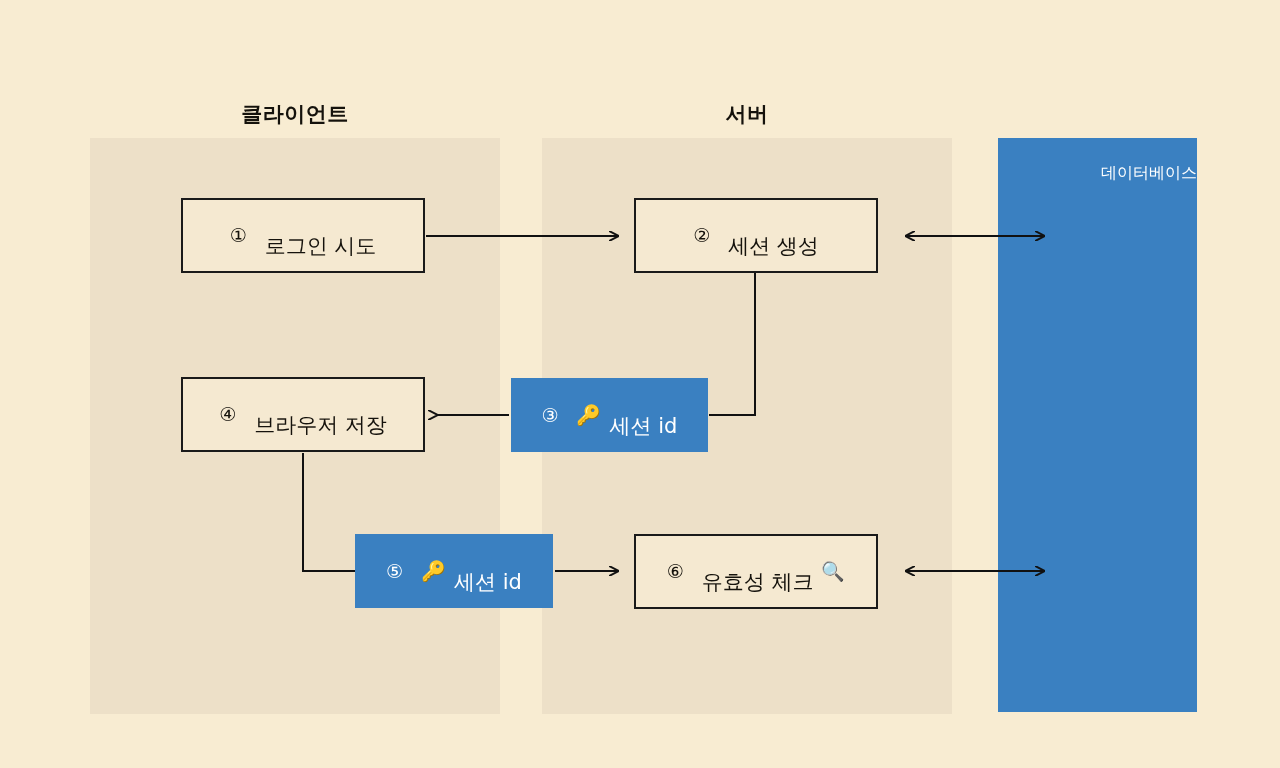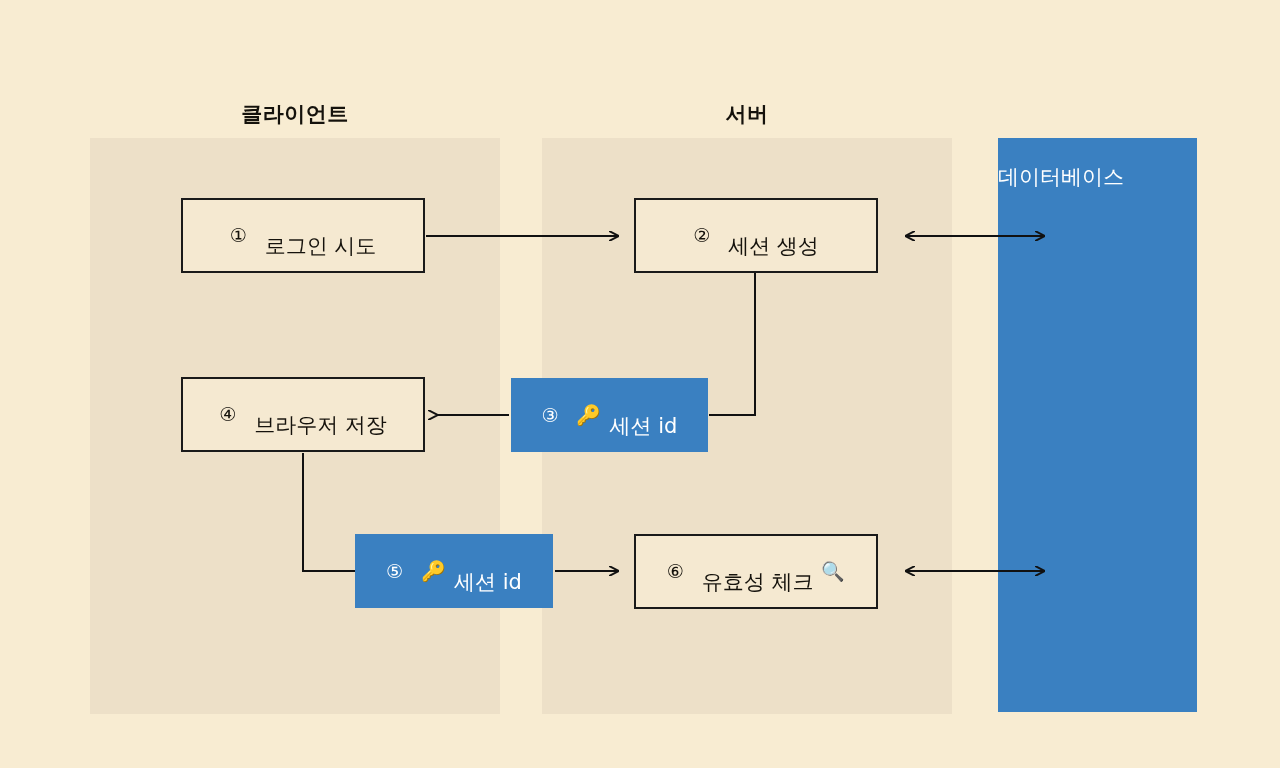--- a/index.html
+++ b/index.html
@@ -46,22 +46,22 @@
     top: 138px;
     width: 199px;
     height: 574px;
     background: #3a80c1;
   }
   #db-label {
     position: absolute;
     left: 998px;
     top: 163px;
     width: 199px;
-    text-align: left;
-    font-size: 21px;
+    text-align: right;
+    font-size: 16px;
     color: #ffffff;
   }
 
   
   .node {
     position: absolute;
     box-sizing: border-box;
     display: flex;
     align-items: center;
     justify-content: center;

